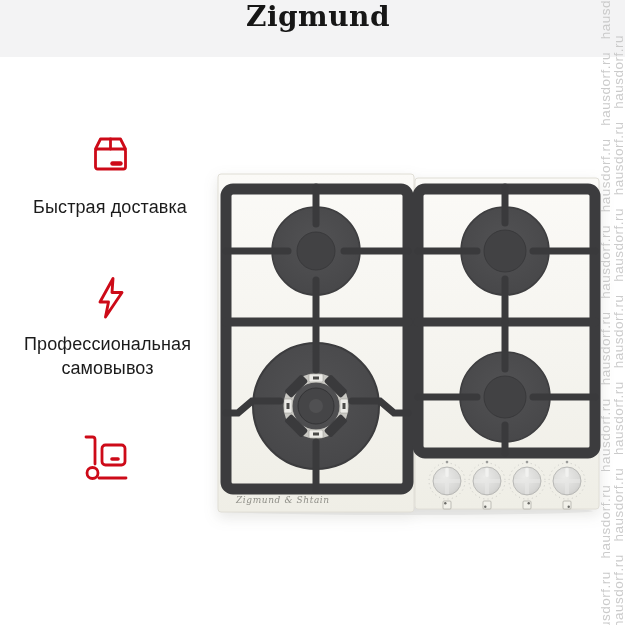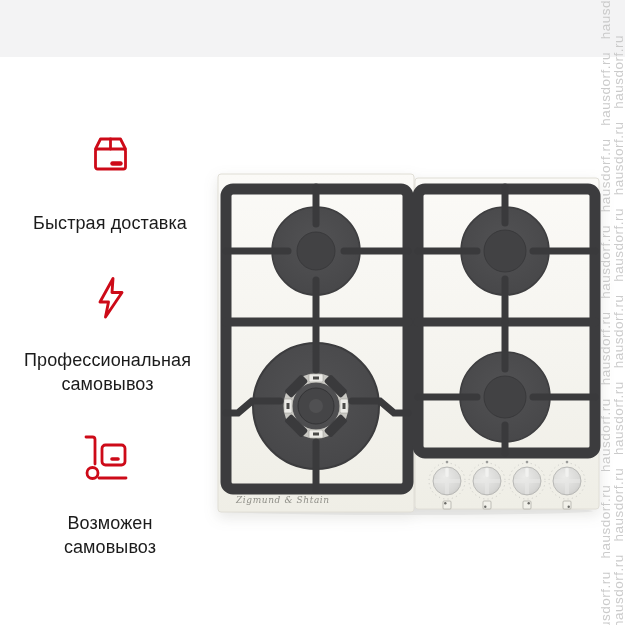--- a/index.html
+++ b/index.html
@@ -9,21 +9,21 @@
 
   
   .hdr{position:absolute;left:0;top:0;width:625px;height:57px;background:#f3f3f4;}
   .logo{position:absolute;left:318px;top:4px;transform:translateX(-50%);
         text-align:center;color:#161616;font-family:"DejaVu Serif",serif;font-weight:bold;}
   .logo .l1{font-size:28px;line-height:26px;letter-spacing:.5px;}
   .logo .l2{font-size:26px;line-height:25px;letter-spacing:.5px;}
 
   
   .feat-label{position:absolute;text-align:center;color:#1b1b1b;font-size:18px;
-              font-weight:500;line-height:24px;letter-spacing:.1px;margin-top:16px;}
+              font-weight:500;line-height:24px;letter-spacing:.1px;}
   .fl1{left:8px;top:195px;width:204px;}
   .fl2{left:5px;top:332px;width:205px;}
   .fl3{left:35px;top:495px;width:150px;}
   .ficon{position:absolute;}
   .fi1{left:88px;top:131px;}
   .fi2{left:96px;top:276px;}
   .fi3{left:84px;top:433px;}
 
   
   .photo{position:absolute;left:216px;top:170px;width:385px;height:345px;z-index:1;
@@ -36,20 +36,21 @@
   .wm1{right:12px;top:-15px;height:660px;}
   .wm2{right:-1px;top:28px;height:600px;}
 </style>
 </head>
 <body>
 
 <div class="page">
 
   <div class="hdr">
     <div class="logo">
+      <div class="l1">Zigmund</div>
     </div>
   </div>
 
   <svg class="ficon fi1" width="45" height="47" viewBox="0 0 45 47">
     <g fill="none" stroke="#cd0a18" stroke-width="2.8" stroke-linejoin="round" stroke-linecap="round">
       <path d="M7.5 18 L12.5 8 H32.5 L37.5 18"></path>
       <path d="M22.5 8 V18"></path>
       <rect x="7.5" y="18" width="30" height="20" rx="2"></rect>
       <path d="M24.5 32.5 H32.5" stroke-width="4.4"></path>
     </g>
@@ -63,21 +64,20 @@
 
   <svg class="ficon fi3" width="46" height="48" viewBox="0 0 46 48">
     <g fill="none" stroke="#cd0a18" stroke-width="2.8" stroke-linejoin="round" stroke-linecap="round">
       <path d="M2 4 H8.5 Q11 4 11 6.5 V31"></path>
       <circle cx="8.5" cy="40" r="5.5"></circle>
       <path d="M15 45 H42"></path>
       <rect x="18" y="12" width="23" height="20" rx="3.5"></rect>
       <path d="M28 26 H34" stroke-width="3.6"></path>
     </g>
   </svg>
-  <div class="feat-label fl3">Возможен самовывоз</div>
 
   <svg class="photo" viewBox="0 0 385 345">
     <defs>
       <linearGradient id="panelG" x1="0" y1="0" x2="0" y2="1">
         <stop offset="0" stop-color="#fbfaf7"></stop>
         <stop offset="0.55" stop-color="#f5f4ef"></stop>
         <stop offset="1" stop-color="#efeee6"></stop>
       </linearGradient>
       <radialGradient id="burnG" cx="50%" cy="42%" r="65%">
         <stop offset="0" stop-color="#525254"></stop>

